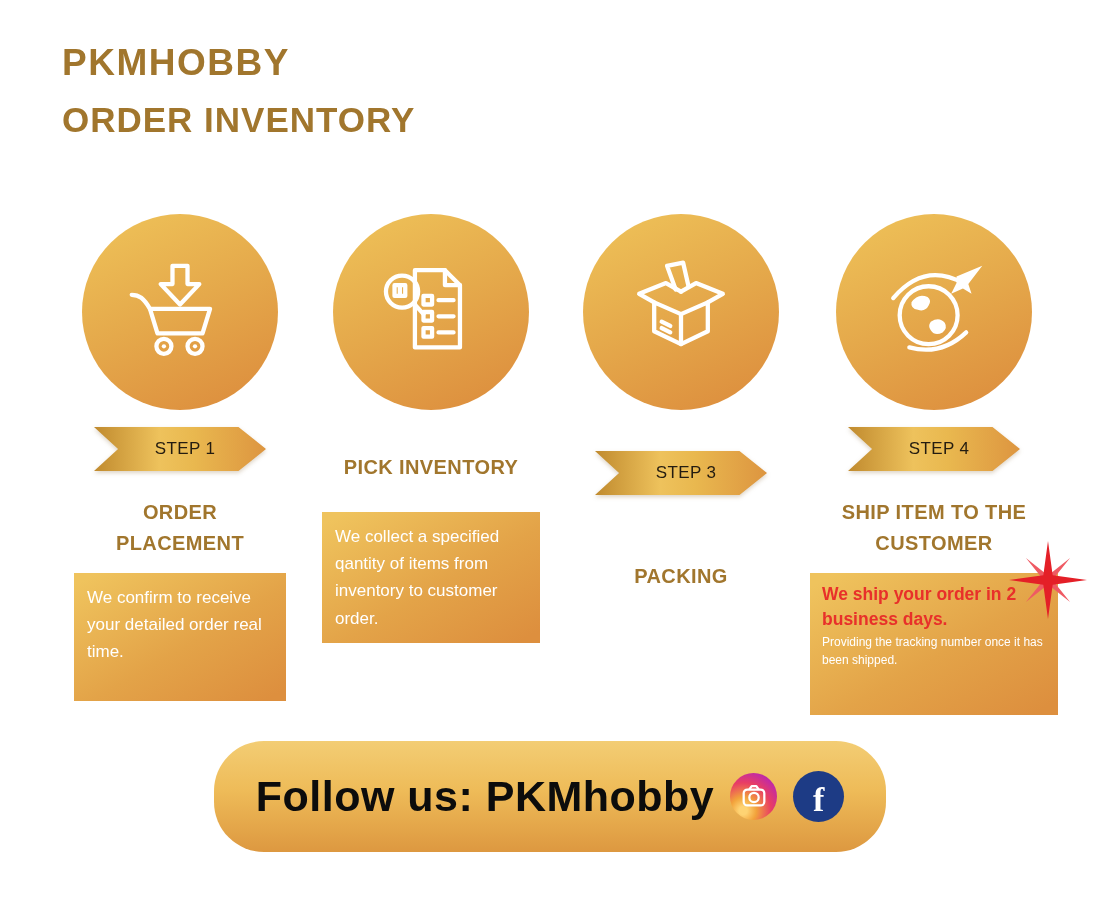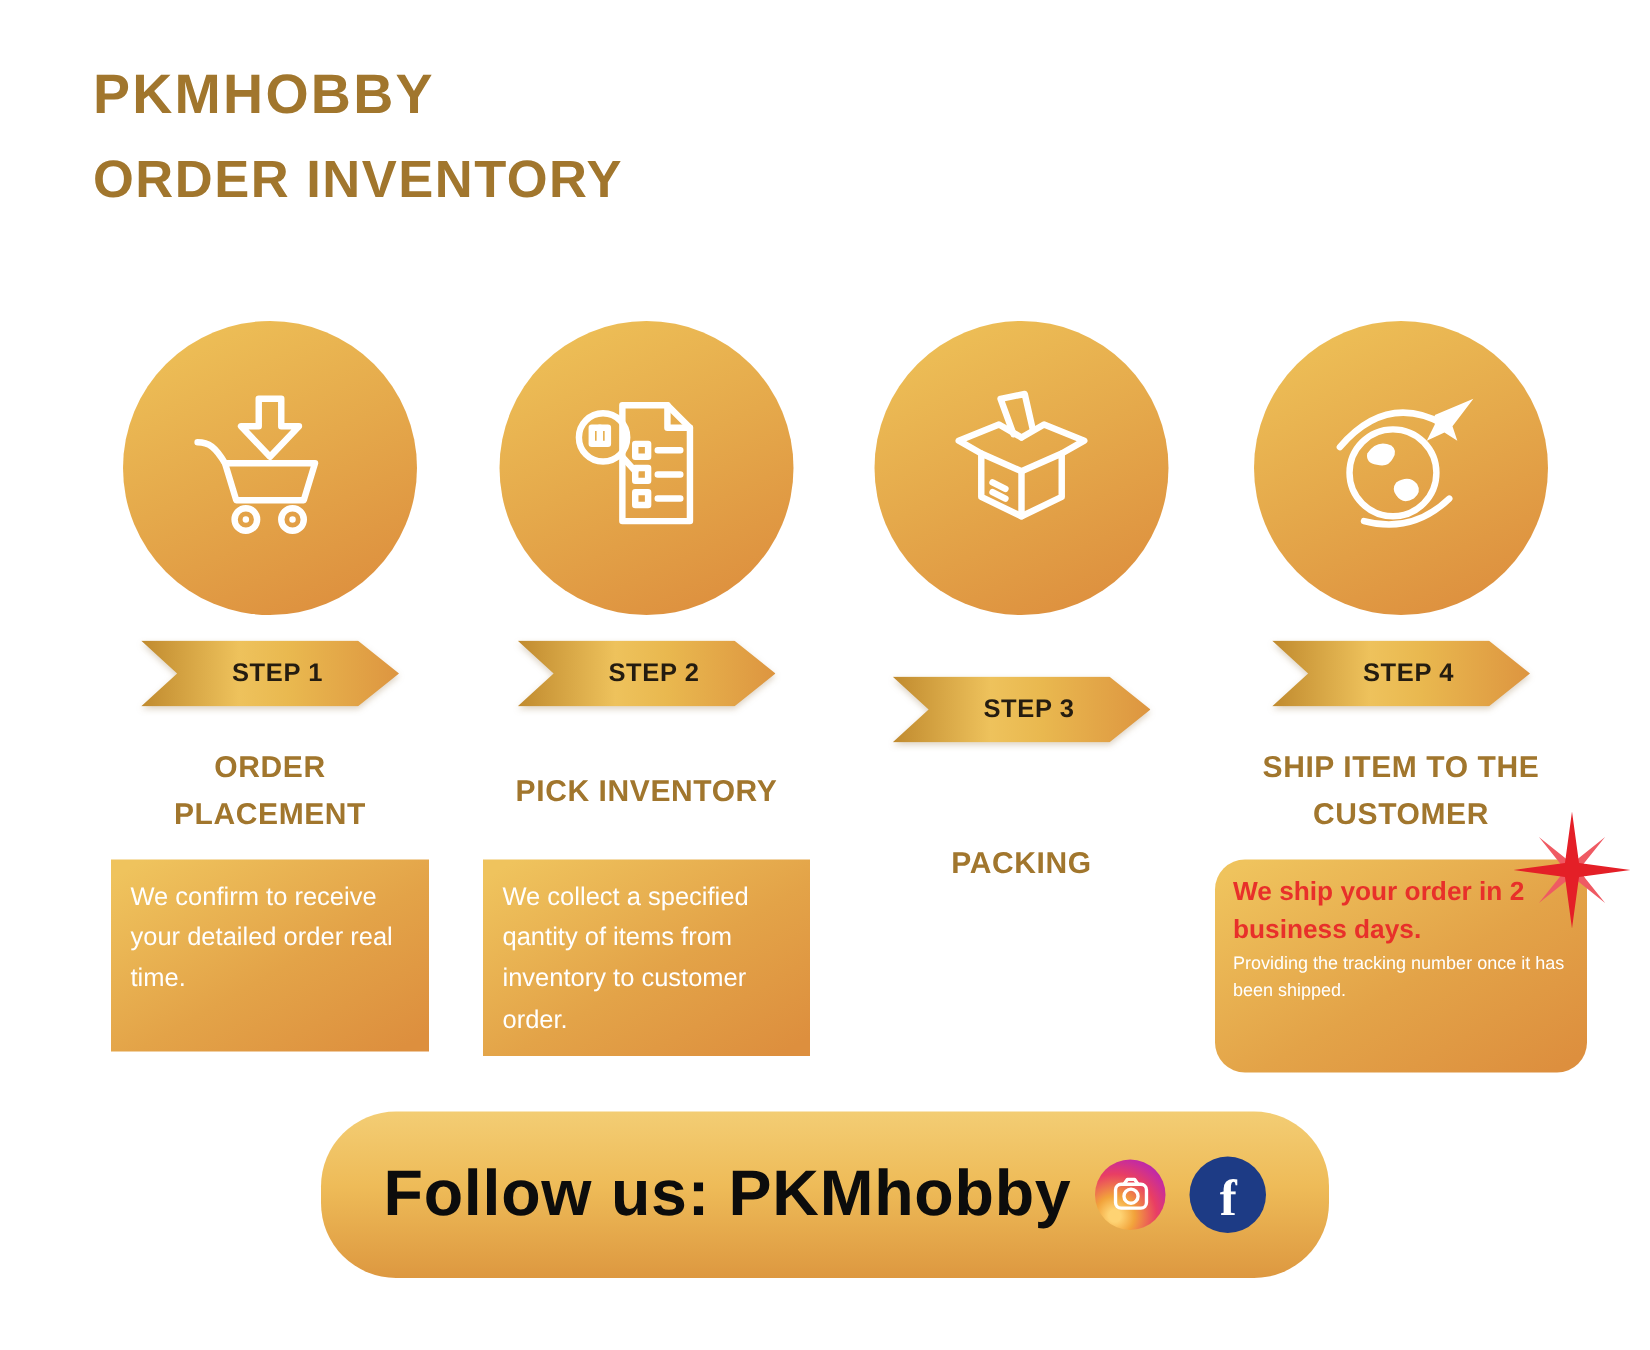--- a/index.html
+++ b/index.html
@@ -19,32 +19,32 @@
   .icon-circle { width:196px; height:196px; border-radius:50%;
     background:linear-gradient(155deg, #eec158 5%, #e5a94b 48%, #dd8f3e 92%);
     display:flex; align-items:center; justify-content:center; flex:0 0 auto; }
   .icon-circle svg { width:118px; height:118px; }
 
   .ribbon-wrap { margin-top:17px; filter:drop-shadow(0 2px 2px rgba(120,80,20,0.25)); }
   .ribbon { width:172px; height:44px;
     background:linear-gradient(90deg, #c08a2e 0%, #eec25c 38%, #e9b84f 58%, #dd9540 100%);
     clip-path:polygon(0 0, 84% 0, 100% 50%, 84% 100%, 0 100%, 14% 50%);
     display:flex; align-items:center; justify-content:center; }
-  .ribbon span { font-weight:bold; font-size:17px; color:#241c10; padding-left:10px; letter-spacing:0.4px; }
+  .ribbon span { font-weight:normal; font-size:17px; color:#241c10; padding-left:10px; letter-spacing:0.4px; }
 
   .step-heading { margin-top:24px; min-height:66px; max-width:182px; display:flex; align-items:center; justify-content:center;
     text-align:center; font-size:20px; font-weight:bold; color:#a1762d; letter-spacing:0.4px; line-height:1.55; }
   .c4 .step-heading { max-width:200px; }
 
   .desc-wrap { position:relative; margin-top:12px; width:100%; display:flex; justify-content:center; }
   .desc-box { width:212px; min-height:128px;
     background:linear-gradient(150deg, #efc35d 5%, #e3a348 55%, #dd8f3e 95%);
     color:#ffffff; font-size:17px; line-height:1.6; padding:11px 13px; }
   .c2 .desc-box { width:218px; }
-  .c4 .desc-box { width:248px; min-height:142px; padding:9px 12px;border-radius:20px; }
+  .c4 .desc-box { width:248px; min-height:142px; padding:9px 12px; }
   .desc-highlight { color:#e8302a; font-weight:bold; font-size:17.5px; line-height:1.4; display:block; margin-bottom:2px; }
   .desc-rest { font-size:12px; line-height:1.5; display:block; }
 
   .starburst { position:absolute; top:-32px; right:-24px; width:78px; height:78px; pointer-events:none; }
 
   .footer-row { display:flex; justify-content:center; margin-top:26px; }
   .follow-pill { height:111px; border-radius:50px; padding:0 42px;
     background:linear-gradient(180deg, #f3cd74 0%, #eebb58 45%, #dd9840 100%);
     display:flex; align-items:center; gap:16px; }
   .follow-text { font-size:43px; font-weight:800; color:#0c0c0c; letter-spacing:0.5px; }
@@ -100,25 +100,20 @@
           <path class="lineart" d="M68 16 v14 h14"></path>
           <rect class="lineart" x="48" y="40" width="8" height="8"></rect>
           <rect class="lineart" x="48" y="55" width="8" height="8"></rect>
           <rect class="lineart" x="48" y="70" width="8" height="8"></rect>
           <path class="lineart" d="M62 44 h14 M62 59 h14 M62 74 h14"></path>
           <circle class="lineart" cx="28" cy="36" r="15"></circle>
           <path class="lineart" d="M39 47 l9 10"></path>
           <rect class="lineart" x="21" y="30" width="10" height="10"></rect>
           <path class="lineart" d="M26 30 v10"></path>
         </svg>
-      </div>
-      <div class="ribbon-wrap">
-        <div class="ribbon">
-            <span>STEP 2</span>
-          </div>
       </div>
       <div class="step-heading">PICK INVENTORY</div>
       <div class="desc-wrap">
         <div class="desc-box">We collect a specified qantity of items from inventory to customer order.</div>
       </div>
     </div>
 
     <div class="step-col c3">
       <div class="icon-circle">
         <svg viewBox="0 0 110 110">

